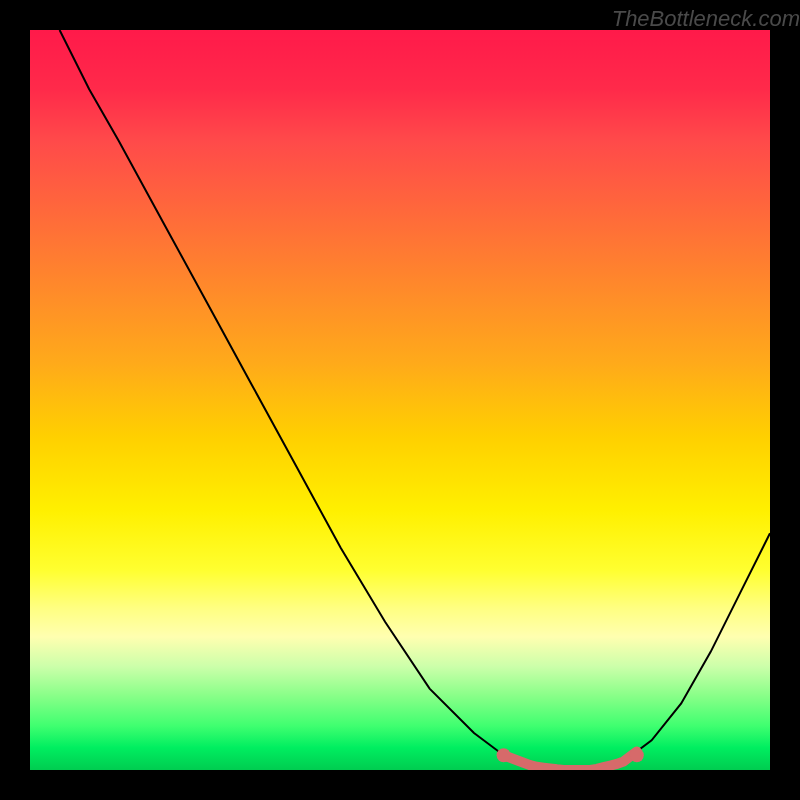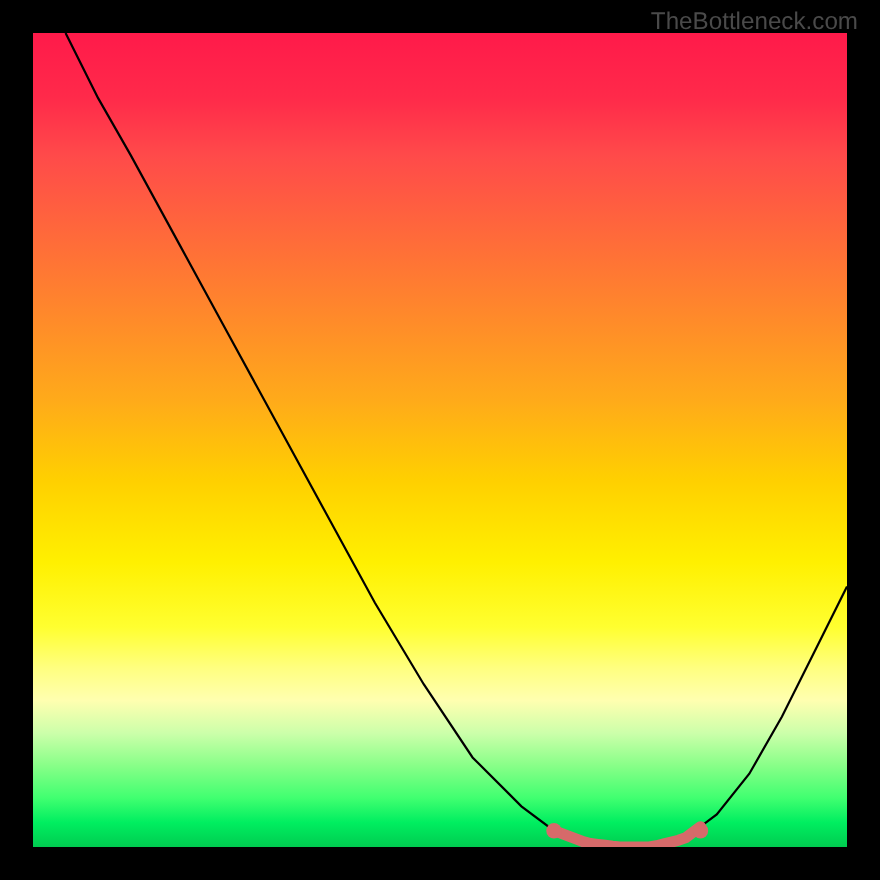--- a/index.html
+++ b/index.html
@@ -7,26 +7,27 @@
     width: 800px;
     height: 800px;
     background: #000;
     position: relative;
     font-family: Arial, sans-serif;
     overflow: hidden;
   }
   .watermark {
     position: absolute;
     top: 6px;
-    right: 20px;
+    right: 0;
     color: #4a4a4a;
     font-size: 22px;
     font-weight: 500;
     z-index: 10;
     user-select: none;
+    font-style: italic;
   }
   .plot-area {
     position: absolute;
     left: 30px;
     top: 30px;
     width: 740px;
     height: 740px;
   }
   .gradient-bg {
     position: absolute;

